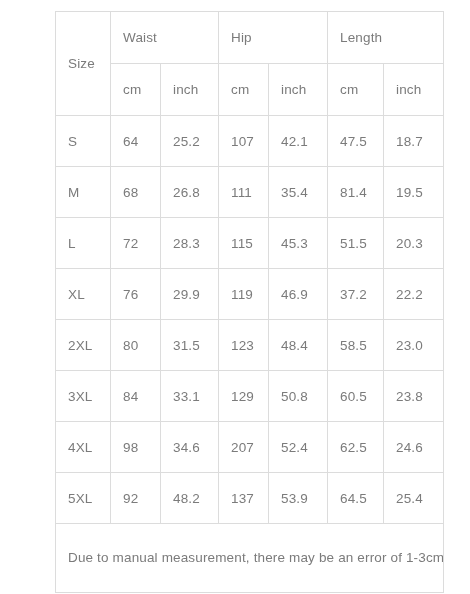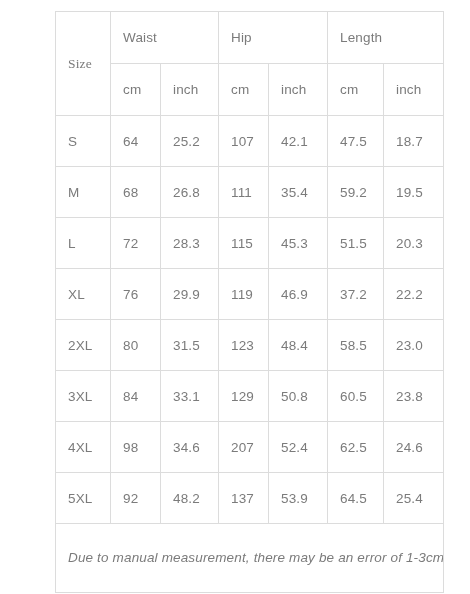--- a/index.html
+++ b/index.html
@@ -47,40 +47,38 @@
   col.c-size   { width: 55px; }
   col.c-a      { width: 50px; }
   col.c-b      { width: 58px; }
   col.c-c      { width: 50px; }
   col.c-d      { width: 59px; }
   col.c-e      { width: 56px; }
   col.c-f      { width: 60px; }
 
   th.size-head {
     height: 102px;
-    font-family: Liberation Serif, serif;
   }
   th.group-head {
     height: 51px;
   }
   th.unit-head {
     height: 51px;
     margin-left: 23px;
   }
   td.body-cell {
     height: 50px;
   }
 
   td.note-cell {
     height: 68px;
     padding: 0 16px 0 12px;
     white-space: normal;
     line-height: 1.55;
     vertical-align: middle;
-    font-style: italic;
   }
 </style>
 </head>
 <body>
 
 <div id="size-chart-wrap">
   <table class="size-chart">
     <colgroup>
       <col class="c-size">
       <col class="c-a">
@@ -115,21 +113,21 @@
         <td class="body-cell">42.1</td>
         <td class="body-cell">47.5</td>
         <td class="body-cell">18.7</td>
       </tr>
       <tr>
         <td class="body-cell">M</td>
         <td class="body-cell">68</td>
         <td class="body-cell">26.8</td>
         <td class="body-cell">111</td>
         <td class="body-cell">35.4</td>
-        <td class="body-cell">59.2</td>
+        <td class="body-cell">81.4</td>
         <td class="body-cell">19.5</td>
       </tr>
       <tr>
         <td class="body-cell">L</td>
         <td class="body-cell">72</td>
         <td class="body-cell">28.3</td>
         <td class="body-cell">115</td>
         <td class="body-cell">45.3</td>
         <td class="body-cell">51.5</td>
         <td class="body-cell">20.3</td>

